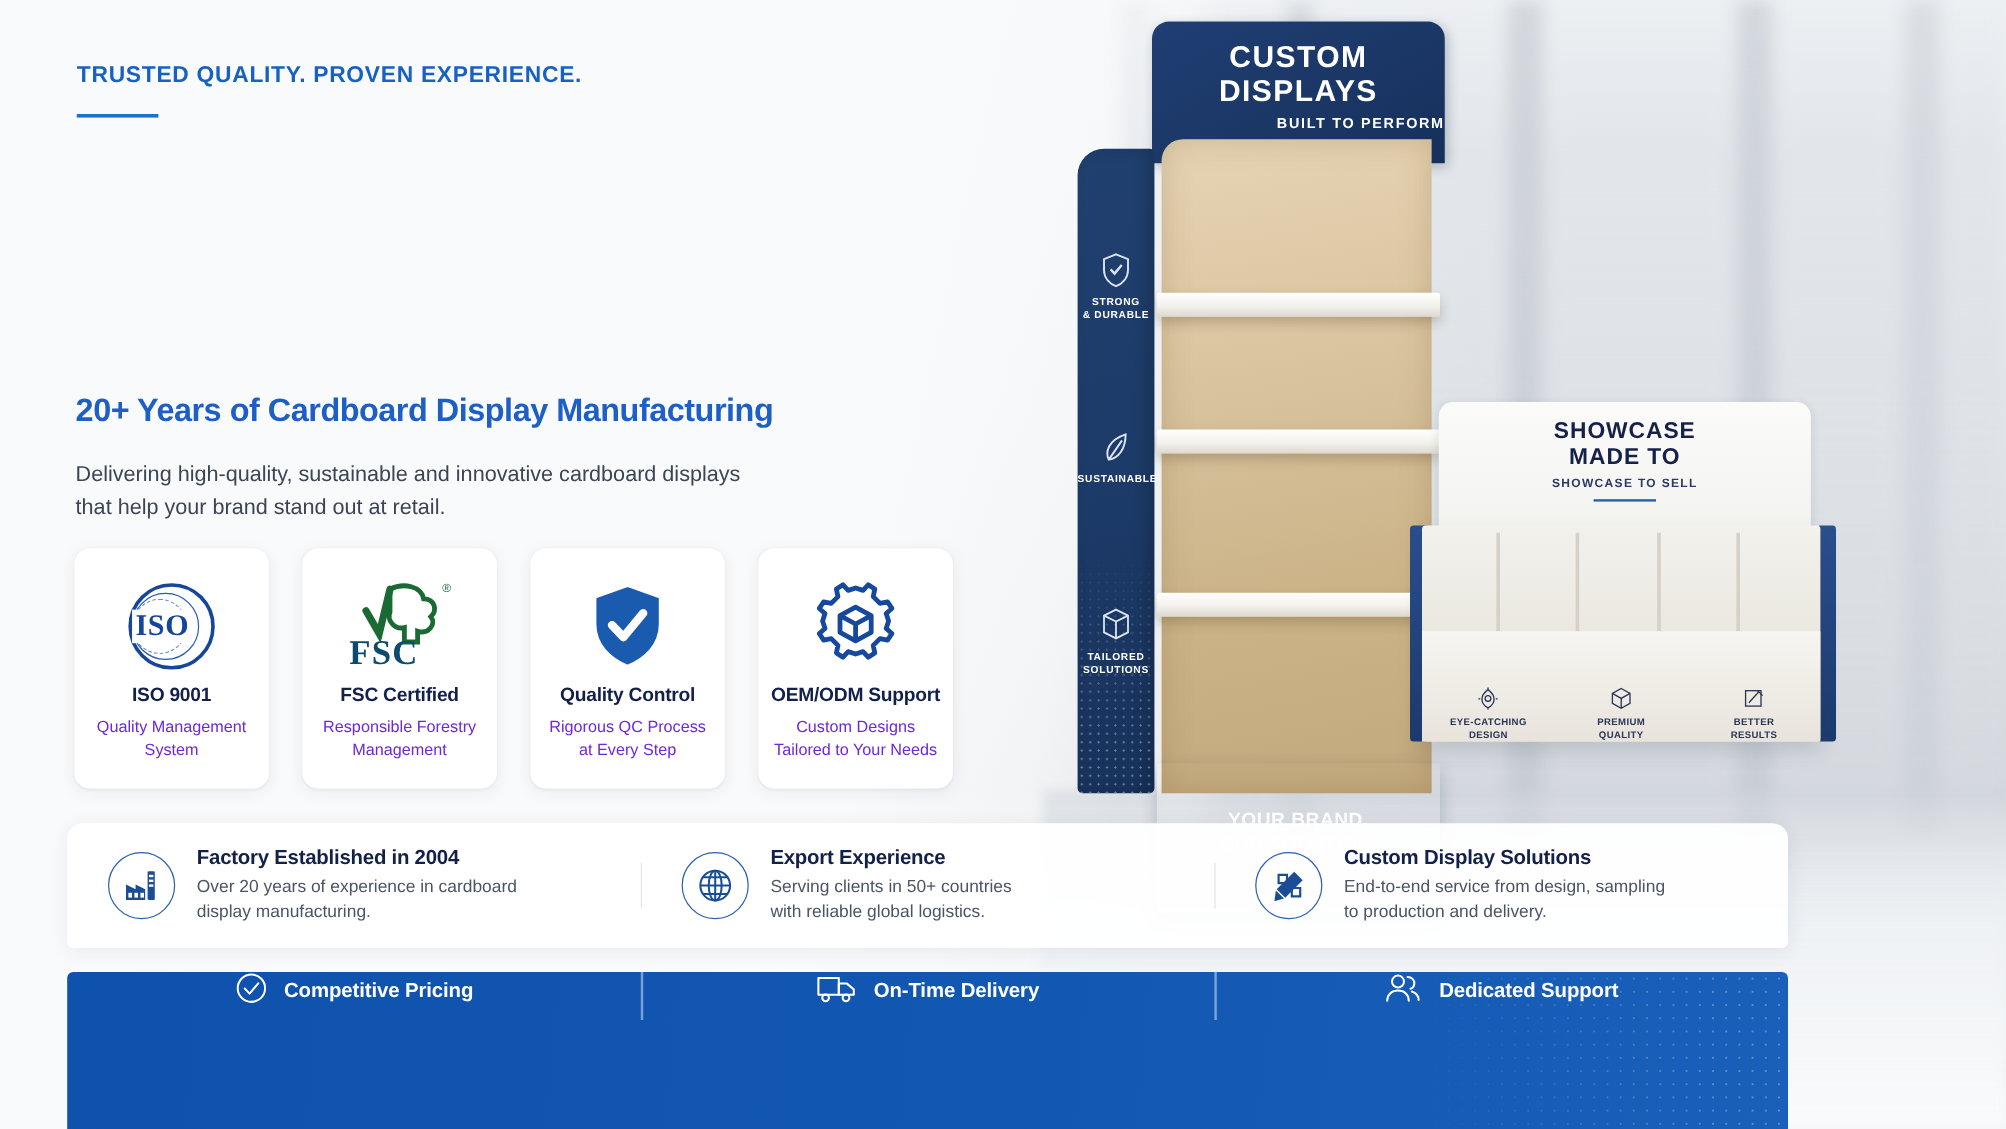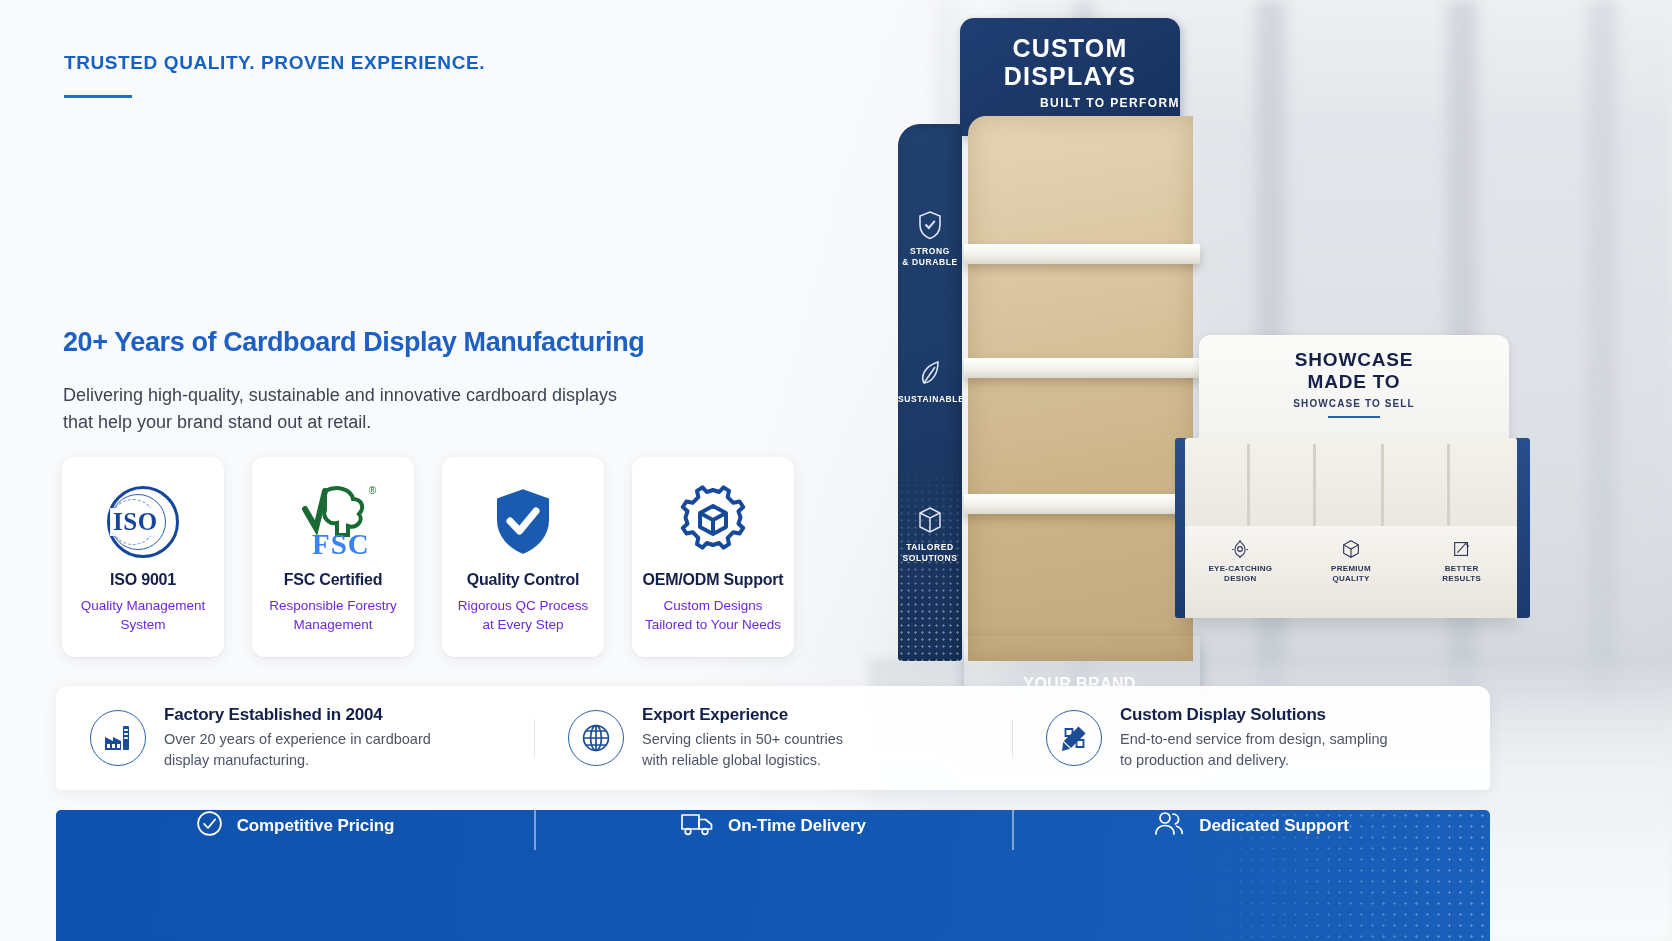--- a/index.html
+++ b/index.html
@@ -97,21 +97,21 @@
   .iso::before { content:""; position:absolute; width:54px; height:54px; border-radius:50%;
          border:1.5px solid #2d5cae; }
   .iso-txt { font-family:"Liberation Serif", serif; font-weight:700; font-size:25px; color:#16469b;
          letter-spacing:0.5px; background:rgba(255,255,255,0.95); padding:0 3px; z-index:2; }
   .iso-tick { position:absolute; width:46px; height:46px; border-radius:50%;
          border:1px dashed #4a72bd; opacity:.8; }
 
   
   .fsc { position:relative; width:96px; height:78px; color:#1a6b33; }
   .fsc-txt { position:absolute; left:6px; bottom:0; font-family:"Liberation Serif", serif;
-         font-size:29px; font-weight:700; letter-spacing:1px; color:#3b82f6;margin-left:21px; }
+         font-size:29px; font-weight:700; letter-spacing:1px; color:#0c4a6e; }
   .fsc-r { position:absolute; right:5px; top:2px; font-size:10px; color:#1a6b33; }
 
   
   .feature-band {
     position:absolute; left:56px; top:686px; width:1434px; height:104px;
     background:rgba(255,255,255,0.94);
     border-radius:13px 13px 5px 5px;
     box-shadow:0 3px 16px rgba(25,40,80,0.07);
     display:flex; align-items:center;
   }
@@ -153,21 +153,21 @@
     content:""; position:absolute; left:0; top:-16px; height:56px; width:1.5px;
     background:rgba(255,255,255,0.45);
   }
   .fitem-label { font-size:17px; font-weight:600; letter-spacing:-0.1px; }
 
   
   .product { position:absolute; left:880px; top:0; width:792px; height:700px; }
 
   .tall-unit { position:absolute; left:10px; top:18px; width:300px; height:640px; }
   .tall-header {
-    position:absolute; left:70px; top:0; width:220px; height:118px;
+    position:absolute; left:70px; top:0; width:244px; height:118px;
     background:linear-gradient(150deg,#1f3e73 0%, #1b3766 55%, #16305b 100%);
     border-radius:14px 14px 0 0;
     box-shadow:2px 3px 10px rgba(20,35,65,0.25);
     color:#fff; text-align:center; padding-top:16px;
   }
   .th1 { font-size:25px; font-weight:700; letter-spacing:1.2px; line-height:1.12; }
   .th2 { font-size:12px; font-weight:600; letter-spacing:1.4px; margin-top:6px;text-align:right; }
 
   .tall-body {
     position:absolute; left:8px; top:98px; width:295px; height:545px;
@@ -226,21 +226,21 @@
   .cu-tray {
     position:absolute; left:0; top:103px; width:332px; height:180px;
     background:linear-gradient(to bottom,#f3f1ec 0%, #e9e6df 60%, #ded9d0 100%);
     border-radius:3px;
     box-shadow:0 8px 16px rgba(60,70,90,0.16);
   }
   .cu-divider { position:absolute; top:6px; width:3px; height:86px; background:#d6d1c6; }
   .cu-front {
     position:absolute; left:0; top:88px; width:332px; height:92px;
     background:linear-gradient(to bottom,#f7f5f1,#e8e4dc);
-    display:flex; align-items:flex-start; justify-content:space-around;
+    display:flex; align-items:flex-end; justify-content:space-around;
     padding-top:12px;
   }
   .cu-badge { text-align:center; color:#2a3457; width:88px; }
   .cu-badge .g { display:flex; justify-content:center; }
   .cu-badge .t { margin-top:4px; font-size:8px; font-weight:700; letter-spacing:0.3px; line-height:1.3; white-space:pre-line; }
   .cu-sideL, .cu-sideR {
     position:absolute; top:103px; width:14px; height:180px;
     background:linear-gradient(to bottom,#2a4f8f,#1b3a6e);
   }
   .cu-sideL { left:-10px; border-radius:3px 0 0 3px; }

